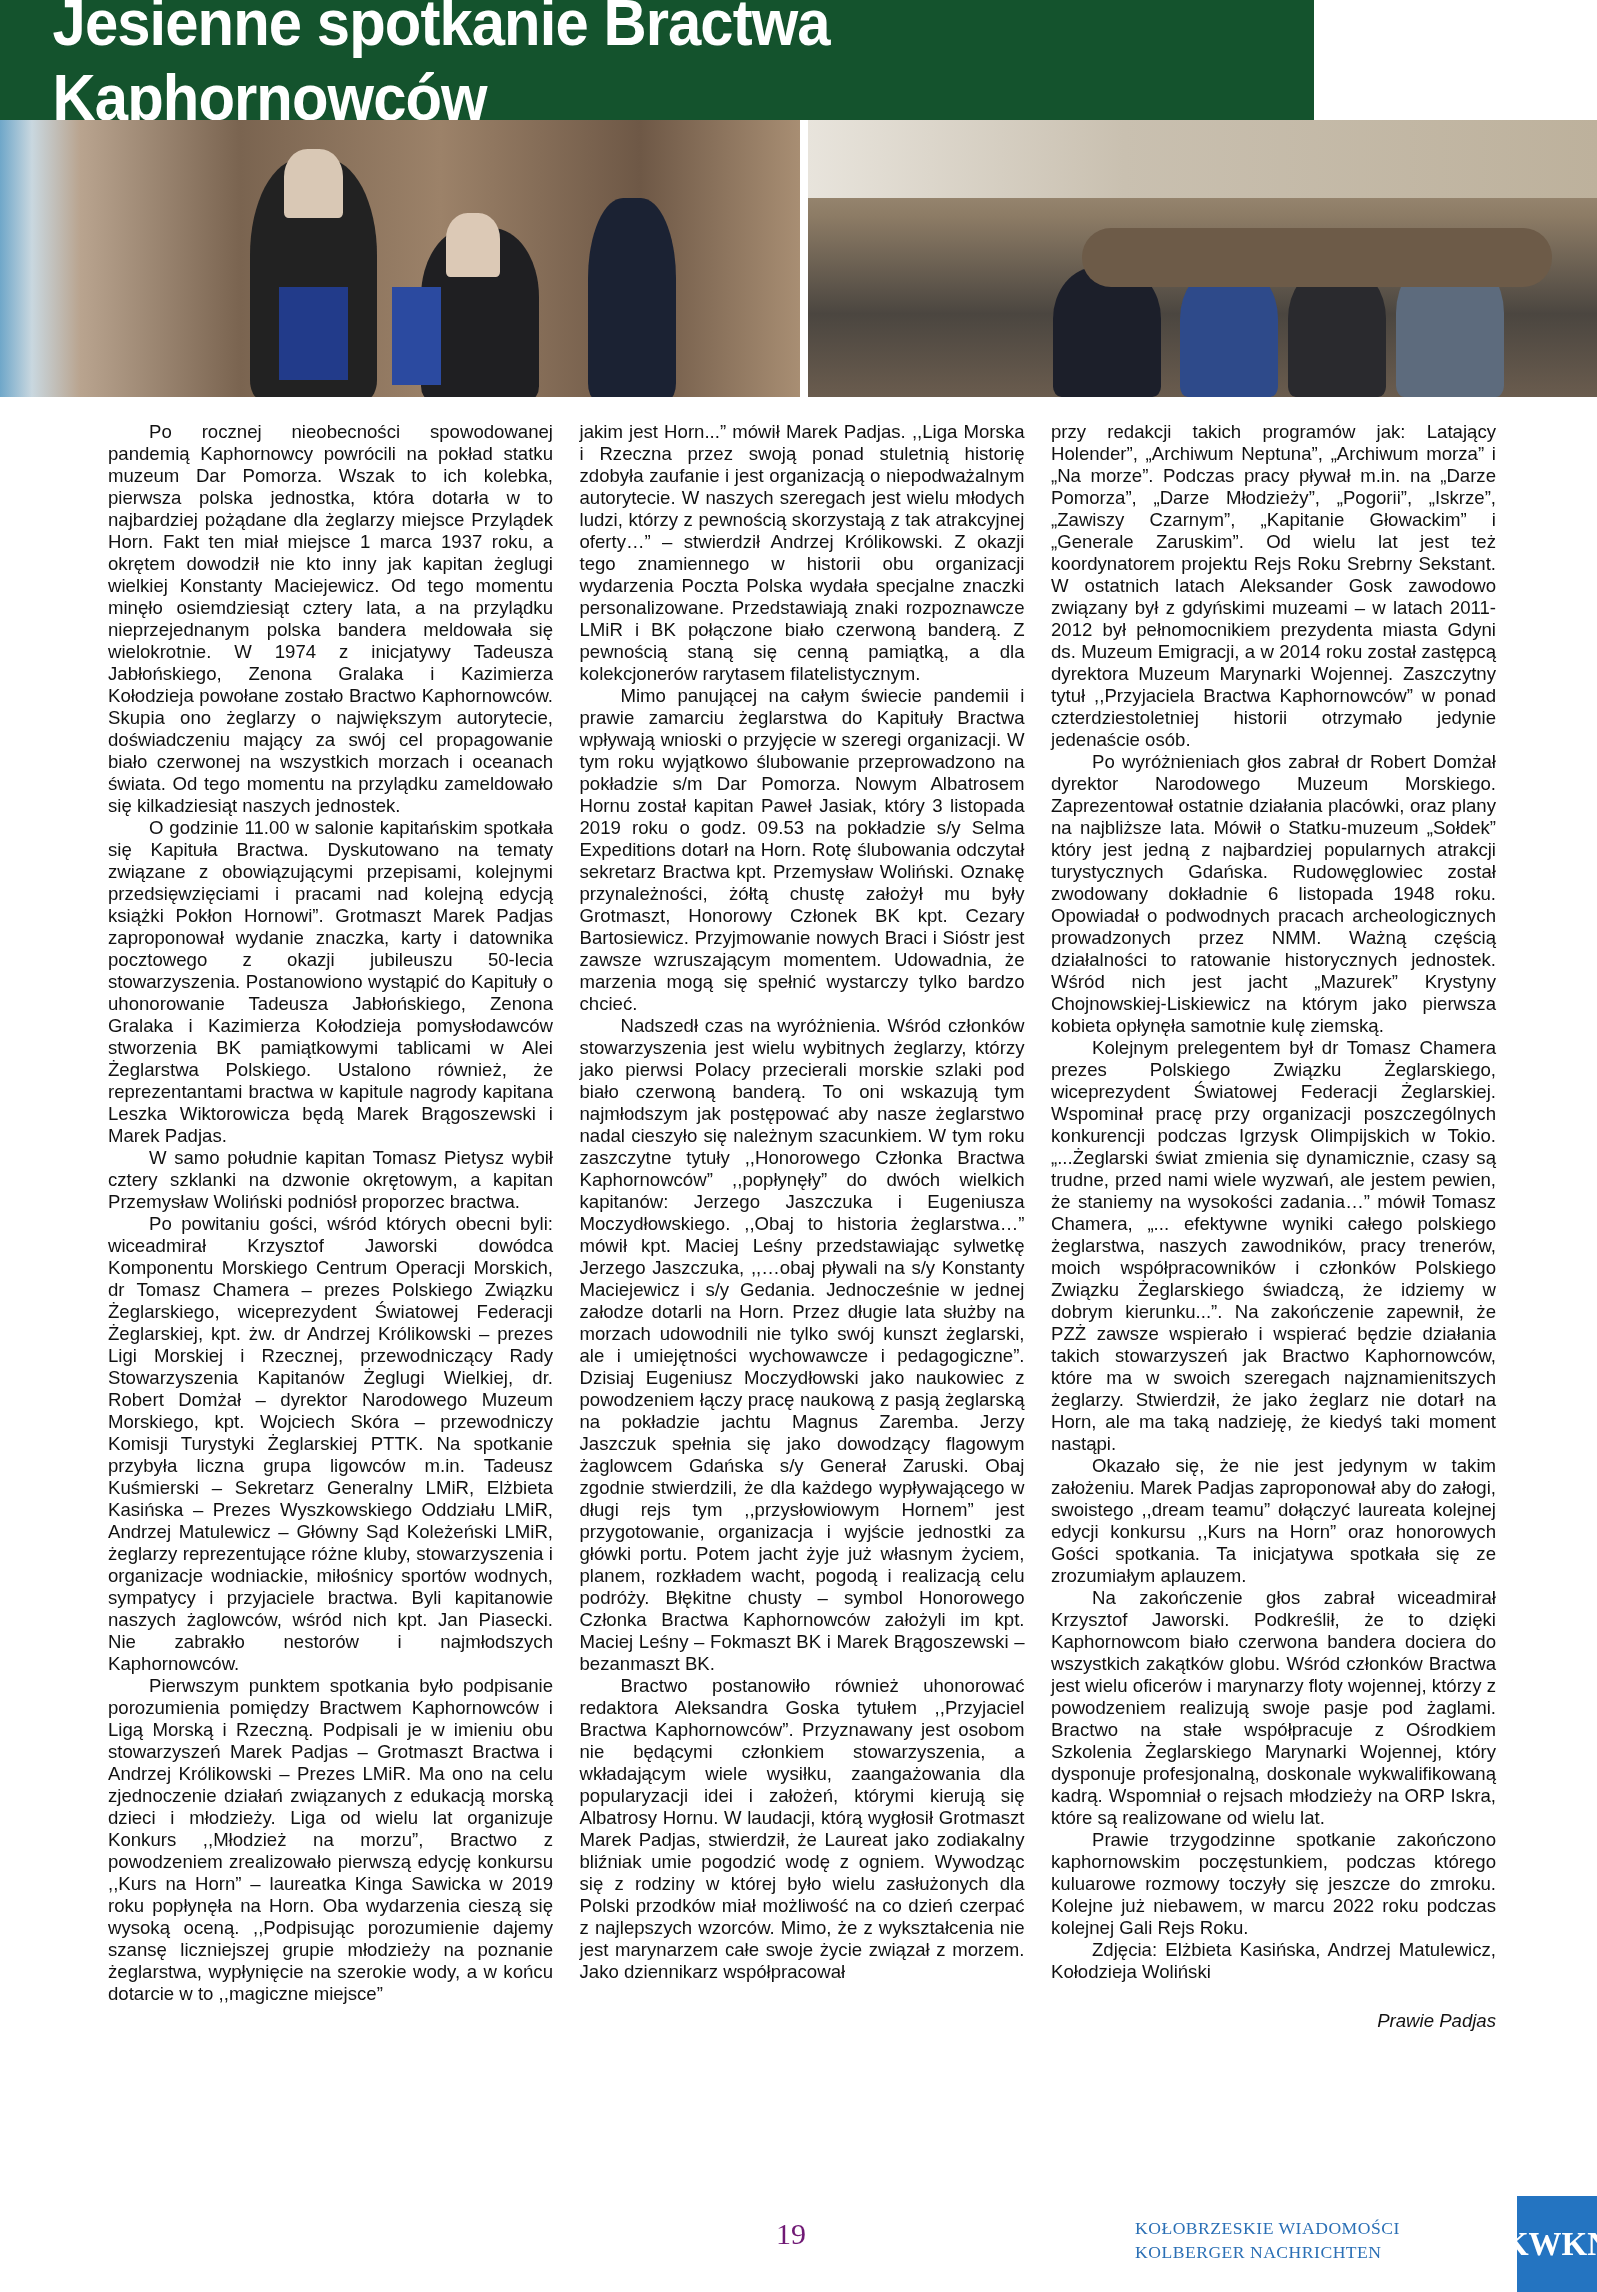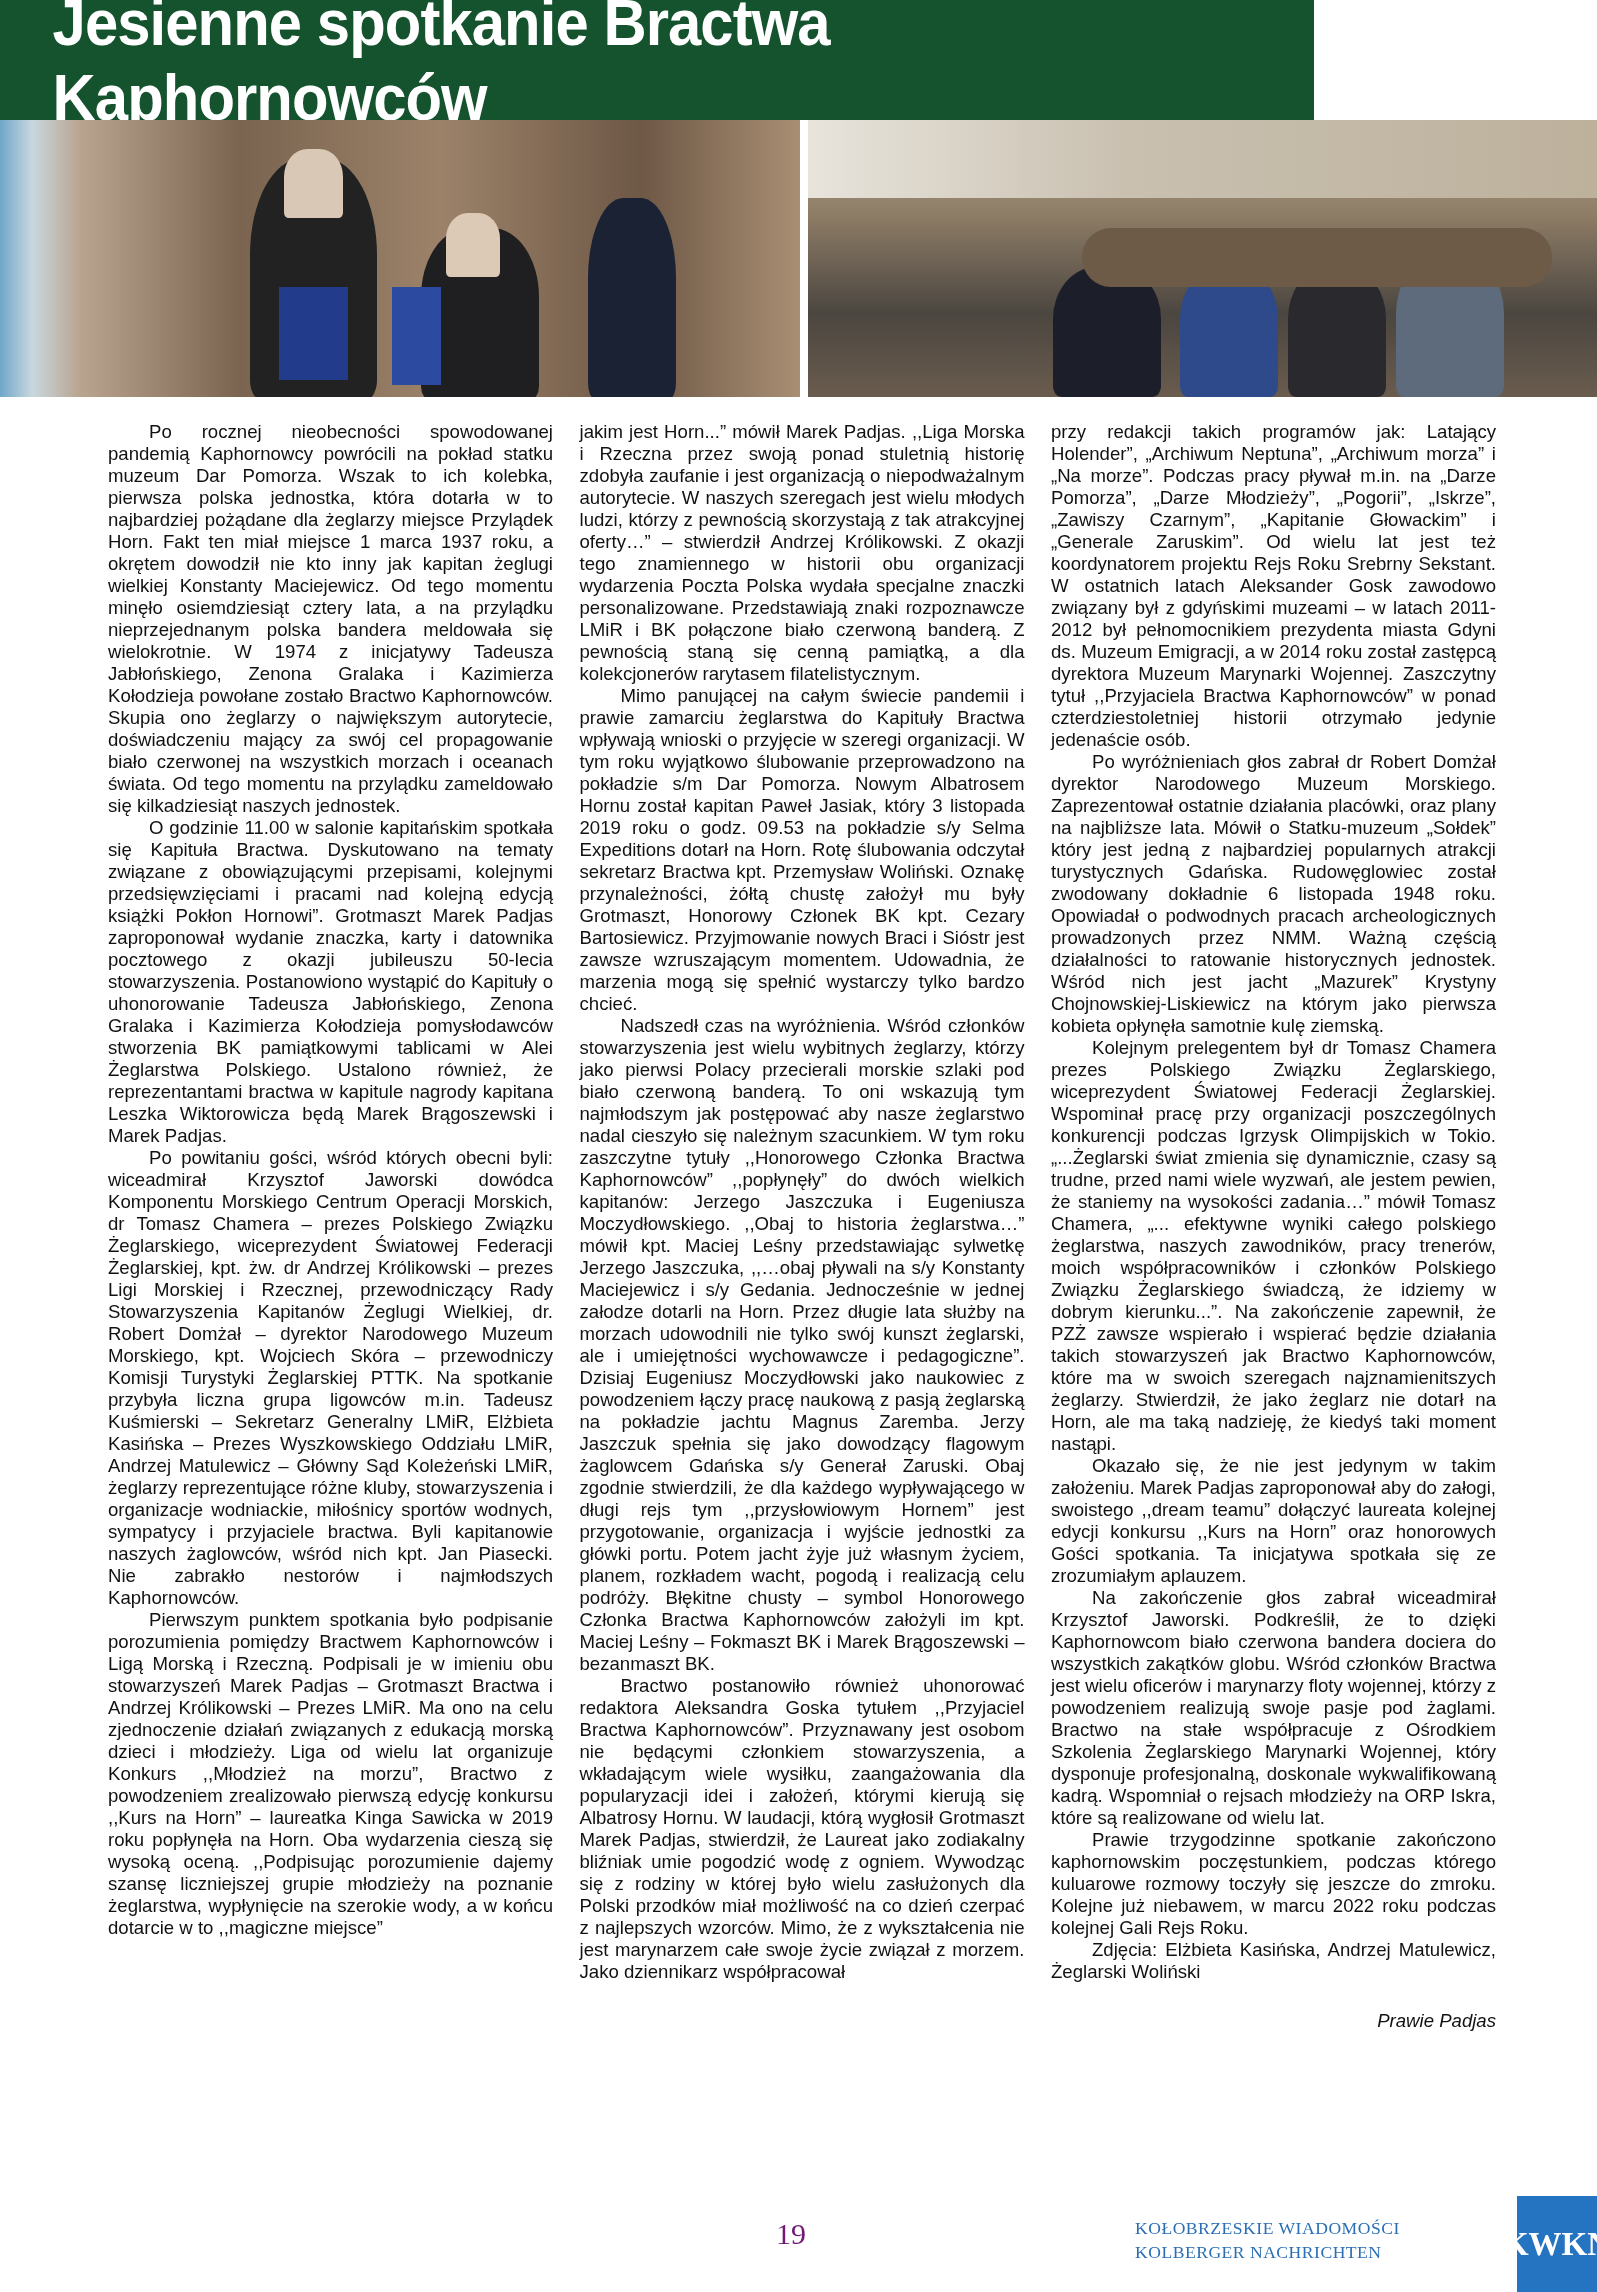--- a/index.html
+++ b/index.html
@@ -41,37 +41,38 @@
   <div class="figure" style="left:372px;top:147px;width:98px;height:130px;background:#2e4a8a;"></div>
   <div class="figure" style="left:480px;top:147px;width:98px;height:130px;background:#2a2a2e;"></div>
   <div class="figure" style="left:588px;top:137px;width:108px;height:140px;background:#5d6b7d;"></div>
   <div class="figure" style="left:274px;top:108px;width:470px;height:59px;background:#6d5b48;border-radius:29px;"></div>
 </div>
 
 <div class="columns">
   <div class="col">
     <p>Po rocznej nieobecności spowodowanej pandemią Kaphornowcy powrócili na pokład statku muzeum Dar Pomorza. Wszak to ich kolebka, pierwsza polska jednostka, która dotarła w to najbardziej pożądane dla żeglarzy miejsce Przylądek Horn. Fakt ten miał miejsce 1 marca 1937 roku, a okrętem dowodził nie kto inny jak kapitan żeglugi wielkiej Konstanty Maciejewicz. Od tego momentu minęło osiemdziesiąt cztery lata, a na przylądku nieprzejednanym polska bandera meldowała się wielokrotnie. W 1974 z inicjatywy Tadeusza Jabłońskiego, Zenona Gralaka i Kazimierza Kołodzieja powołane zostało Bractwo Kaphornowców. Skupia ono żeglarzy o największym autorytecie, doświadczeniu mający za swój cel propagowanie biało czerwonej na wszystkich morzach i oceanach świata. Od tego momentu na przylądku zameldowało się kilkadziesiąt naszych jednostek.</p>
     <p>O godzinie 11.00 w salonie kapitańskim spotkała się Kapituła Bractwa. Dyskutowano na tematy związane z obowiązującymi przepisami, kolejnymi przedsięwzięciami i pracami nad kolejną edycją książki Pokłon Hornowi”. Grotmaszt Marek Padjas zaproponował wydanie znaczka, karty i datownika pocztowego z okazji jubileuszu 50-lecia stowarzyszenia. Postanowiono wystąpić do Kapituły o uhonorowanie Tadeusza Jabłońskiego, Zenona Gralaka i Kazimierza Kołodzieja pomysłodawców stworzenia BK pamiątkowymi tablicami w Alei Żeglarstwa Polskiego. Ustalono również, że reprezentantami bractwa w kapitule nagrody kapitana Leszka Wiktorowicza będą Marek Brągoszewski i Marek Padjas.</p>
+    <p>W samo południe kapitan Tomasz Pietysz wybił cztery szklanki na dzwonie okrętowym, a kapitan Przemysław Woliński podniósł proporzec bractwa.</p>
     <p>Po powitaniu gości, wśród których obecni byli: wiceadmirał Krzysztof Jaworski dowódca Komponentu Morskiego Centrum Operacji Morskich, dr Tomasz Chamera – prezes Polskiego Związku Żeglarskiego, wiceprezydent Światowej Federacji Żeglarskiej, kpt. żw. dr Andrzej Królikowski – prezes Ligi Morskiej i Rzecznej, przewodniczący Rady Stowarzyszenia Kapitanów Żeglugi Wielkiej, dr. Robert Domżał – dyrektor Narodowego Muzeum Morskiego, kpt. Wojciech Skóra – przewodniczy Komisji Turystyki Żeglarskiej PTTK. Na spotkanie przybyła liczna grupa ligowców m.in. Tadeusz Kuśmierski – Sekretarz Generalny LMiR, Elżbieta Kasińska – Prezes Wyszkowskiego Oddziału LMiR, Andrzej Matulewicz – Główny Sąd Koleżeński LMiR, żeglarzy reprezentujące różne kluby, stowarzyszenia i organizacje wodniackie, miłośnicy sportów wodnych, sympatycy i przyjaciele bractwa. Byli kapitanowie naszych żaglowców, wśród nich kpt. Jan Piasecki. Nie zabrakło nestorów i najmłodszych Kaphornowców.</p>
     <p>Pierwszym punktem spotkania było podpisanie porozumienia pomiędzy Bractwem Kaphornowców i Ligą Morską i Rzeczną. Podpisali je w imieniu obu stowarzyszeń Marek Padjas – Grotmaszt Bractwa i Andrzej Królikowski – Prezes LMiR. Ma ono na celu zjednoczenie działań związanych z edukacją morską dzieci i młodzieży. Liga od wielu lat organizuje Konkurs ,,Młodzież na morzu”, Bractwo z powodzeniem zrealizowało pierwszą edycję konkursu ,,Kurs na Horn” – laureatka Kinga Sawicka w 2019 roku popłynęła na Horn. Oba wydarzenia cieszą się wysoką oceną. ,,Podpisując porozumienie dajemy szansę liczniejszej grupie młodzieży na poznanie żeglarstwa, wypłynięcie na szerokie wody, a w końcu dotarcie w to ,,magiczne miejsce”</p>
   </div>
   <div class="col">
     <p style="text-indent:0">jakim jest Horn...” mówił Marek Padjas. ,,Liga Morska i Rzeczna przez swoją ponad stuletnią historię zdobyła zaufanie i jest organizacją o niepodważalnym autorytecie. W naszych szeregach jest wielu młodych ludzi, którzy z pewnością skorzystają z tak atrakcyjnej oferty…” – stwierdził Andrzej Królikowski. Z okazji tego znamiennego w historii obu organizacji wydarzenia Poczta Polska wydała specjalne znaczki personalizowane. Przedstawiają znaki rozpoznawcze LMiR i BK połączone biało czerwoną banderą. Z pewnością staną się cenną pamiątką, a dla kolekcjonerów rarytasem filatelistycznym.</p>
     <p>Mimo panującej na całym świecie pandemii i prawie zamarciu żeglarstwa do Kapituły Bractwa wpływają wnioski o przyjęcie w szeregi organizacji. W tym roku wyjątkowo ślubowanie przeprowadzono na pokładzie s/m Dar Pomorza. Nowym Albatrosem Hornu został kapitan Paweł Jasiak, który 3 listopada 2019 roku o godz. 09.53 na pokładzie s/y Selma Expeditions dotarł na Horn. Rotę ślubowania odczytał sekretarz Bractwa kpt. Przemysław Woliński. Oznakę przynależności, żółtą chustę założył mu były Grotmaszt, Honorowy Członek BK kpt. Cezary Bartosiewicz. Przyjmowanie nowych Braci i Sióstr jest zawsze wzruszającym momentem. Udowadnia, że marzenia mogą się spełnić wystarczy tylko bardzo chcieć.</p>
     <p>Nadszedł czas na wyróżnienia. Wśród członków stowarzyszenia jest wielu wybitnych żeglarzy, którzy jako pierwsi Polacy przecierali morskie szlaki pod biało czerwoną banderą. To oni wskazują tym najmłodszym jak postępować aby nasze żeglarstwo nadal cieszyło się należnym szacunkiem. W tym roku zaszczytne tytuły ,,Honorowego Członka Bractwa Kaphornowców” ,,popłynęły” do dwóch wielkich kapitanów: Jerzego Jaszczuka i Eugeniusza Moczydłowskiego. ,,Obaj to historia żeglarstwa…” mówił kpt. Maciej Leśny przedstawiając sylwetkę Jerzego Jaszczuka, ,,…obaj pływali na s/y Konstanty Maciejewicz i s/y Gedania. Jednocześnie w jednej załodze dotarli na Horn. Przez długie lata służby na morzach udowodnili nie tylko swój kunszt żeglarski, ale i umiejętności wychowawcze i pedagogiczne”. Dzisiaj Eugeniusz Moczydłowski jako naukowiec z powodzeniem łączy pracę naukową z pasją żeglarską na pokładzie jachtu Magnus Zaremba. Jerzy Jaszczuk spełnia się jako dowodzący flagowym żaglowcem Gdańska s/y Generał Zaruski. Obaj zgodnie stwierdzili, że dla każdego wypływającego w długi rejs tym ,,przysłowiowym Hornem” jest przygotowanie, organizacja i wyjście jednostki za główki portu. Potem jacht żyje już własnym życiem, planem, rozkładem wacht, pogodą i realizacją celu podróży. Błękitne chusty – symbol Honorowego Członka Bractwa Kaphornowców założyli im kpt. Maciej Leśny – Fokmaszt BK i Marek Brągoszewski – bezanmaszt BK.</p>
     <p>Bractwo postanowiło również uhonorować redaktora Aleksandra Goska tytułem ,,Przyjaciel Bractwa Kaphornowców”. Przyznawany jest osobom nie będącymi członkiem stowarzyszenia, a wkładającym wiele wysiłku, zaangażowania dla popularyzacji idei i założeń, którymi kierują się Albatrosy Hornu. W laudacji, którą wygłosił Grotmaszt Marek Padjas, stwierdził, że Laureat jako zodiakalny bliźniak umie pogodzić wodę z ogniem. Wywodząc się z rodziny w której było wielu zasłużonych dla Polski przodków miał możliwość na co dzień czerpać z najlepszych wzorców. Mimo, że z wykształcenia nie jest marynarzem całe swoje życie związał z morzem. Jako dziennikarz współpracował</p>
   </div>
   <div class="col">
     <p style="text-indent:0">przy redakcji takich programów jak: Latający Holender”, „Archiwum Neptuna”, „Archiwum morza” i „Na morze”. Podczas pracy pływał m.in. na „Darze Pomorza”, „Darze Młodzieży”, „Pogorii”, „Iskrze”, „Zawiszy Czarnym”, „Kapitanie Głowackim” i „Generale Zaruskim”. Od wielu lat jest też koordynatorem projektu Rejs Roku Srebrny Sekstant. W ostatnich latach Aleksander Gosk zawodowo związany był z gdyńskimi muzeami – w latach 2011-2012 był pełnomocnikiem prezydenta miasta Gdyni ds. Muzeum Emigracji, a w 2014 roku został zastępcą dyrektora Muzeum Marynarki Wojennej. Zaszczytny tytuł ,,Przyjaciela Bractwa Kaphornowców” w ponad czterdziestoletniej historii otrzymało jedynie jedenaście osób.</p>
     <p>Po wyróżnieniach głos zabrał dr Robert Domżał dyrektor Narodowego Muzeum Morskiego. Zaprezentował ostatnie działania placówki, oraz plany na najbliższe lata. Mówił o Statku-muzeum „Sołdek” który jest jedną z najbardziej popularnych atrakcji turystycznych Gdańska. Rudowęglowiec został zwodowany dokładnie 6 listopada 1948 roku. Opowiadał o podwodnych pracach archeologicznych prowadzonych przez NMM. Ważną częścią działalności to ratowanie historycznych jednostek. Wśród nich jest jacht „Mazurek” Krystyny Chojnowskiej-Liskiewicz na którym jako pierwsza kobieta opłynęła samotnie kulę ziemską.</p>
     <p>Kolejnym prelegentem był dr Tomasz Chamera prezes Polskiego Związku Żeglarskiego, wiceprezydent Światowej Federacji Żeglarskiej. Wspominał pracę przy organizacji poszczególnych konkurencji podczas Igrzysk Olimpijskich w Tokio. „...Żeglarski świat zmienia się dynamicznie, czasy są trudne, przed nami wiele wyzwań, ale jestem pewien, że staniemy na wysokości zadania…” mówił Tomasz Chamera, „... efektywne wyniki całego polskiego żeglarstwa, naszych zawodników, pracy trenerów, moich współpracowników i członków Polskiego Związku Żeglarskiego świadczą, że idziemy w dobrym kierunku...”. Na zakończenie zapewnił, że PZŻ zawsze wspierało i wspierać będzie działania takich stowarzyszeń jak Bractwo Kaphornowców, które ma w swoich szeregach najznamienitszych żeglarzy. Stwierdził, że jako żeglarz nie dotarł na Horn, ale ma taką nadzieję, że kiedyś taki moment nastąpi.</p>
     <p>Okazało się, że nie jest jedynym w takim założeniu. Marek Padjas zaproponował aby do załogi, swoistego ,,dream teamu” dołączyć laureata kolejnej edycji konkursu ,,Kurs na Horn” oraz honorowych Gości spotkania. Ta inicjatywa spotkała się ze zrozumiałym aplauzem.</p>
     <p>Na zakończenie głos zabrał wiceadmirał Krzysztof Jaworski. Podkreślił, że to dzięki Kaphornowcom biało czerwona bandera dociera do wszystkich zakątków globu. Wśród członków Bractwa jest wielu oficerów i marynarzy floty wojennej, którzy z powodzeniem realizują swoje pasje pod żaglami. Bractwo na stałe współpracuje z Ośrodkiem Szkolenia Żeglarskiego Marynarki Wojennej, który dysponuje profesjonalną, doskonale wykwalifikowaną kadrą. Wspomniał o rejsach młodzieży na ORP Iskra, które są realizowane od wielu lat.</p>
     <p>Prawie trzygodzinne spotkanie zakończono kaphornowskim poczęstunkiem, podczas którego kuluarowe rozmowy toczyły się jeszcze do zmroku. Kolejne już niebawem, w marcu 2022 roku podczas kolejnej Gali Rejs Roku.</p>
-    <p>Zdjęcia: Elżbieta Kasińska, Andrzej Matulewicz, Żeglarski Woliński</p>
+    <p>Zdjęcia: Elżbieta Kasińska, Andrzej Matulewicz, Kołodzieja Woliński</p>
     <p class="author">Prawie Padjas</p>
   </div>
 </div>
 
 <div class="footer-page">19</div>
 <div class="footer-brand">
   <div>KOŁOBRZESKIE WIADOMOŚCI</div>
   <div>KOLBERGER NACHRICHTEN</div>
 </div>
 <div class="footer-logo">KWKN</div>

